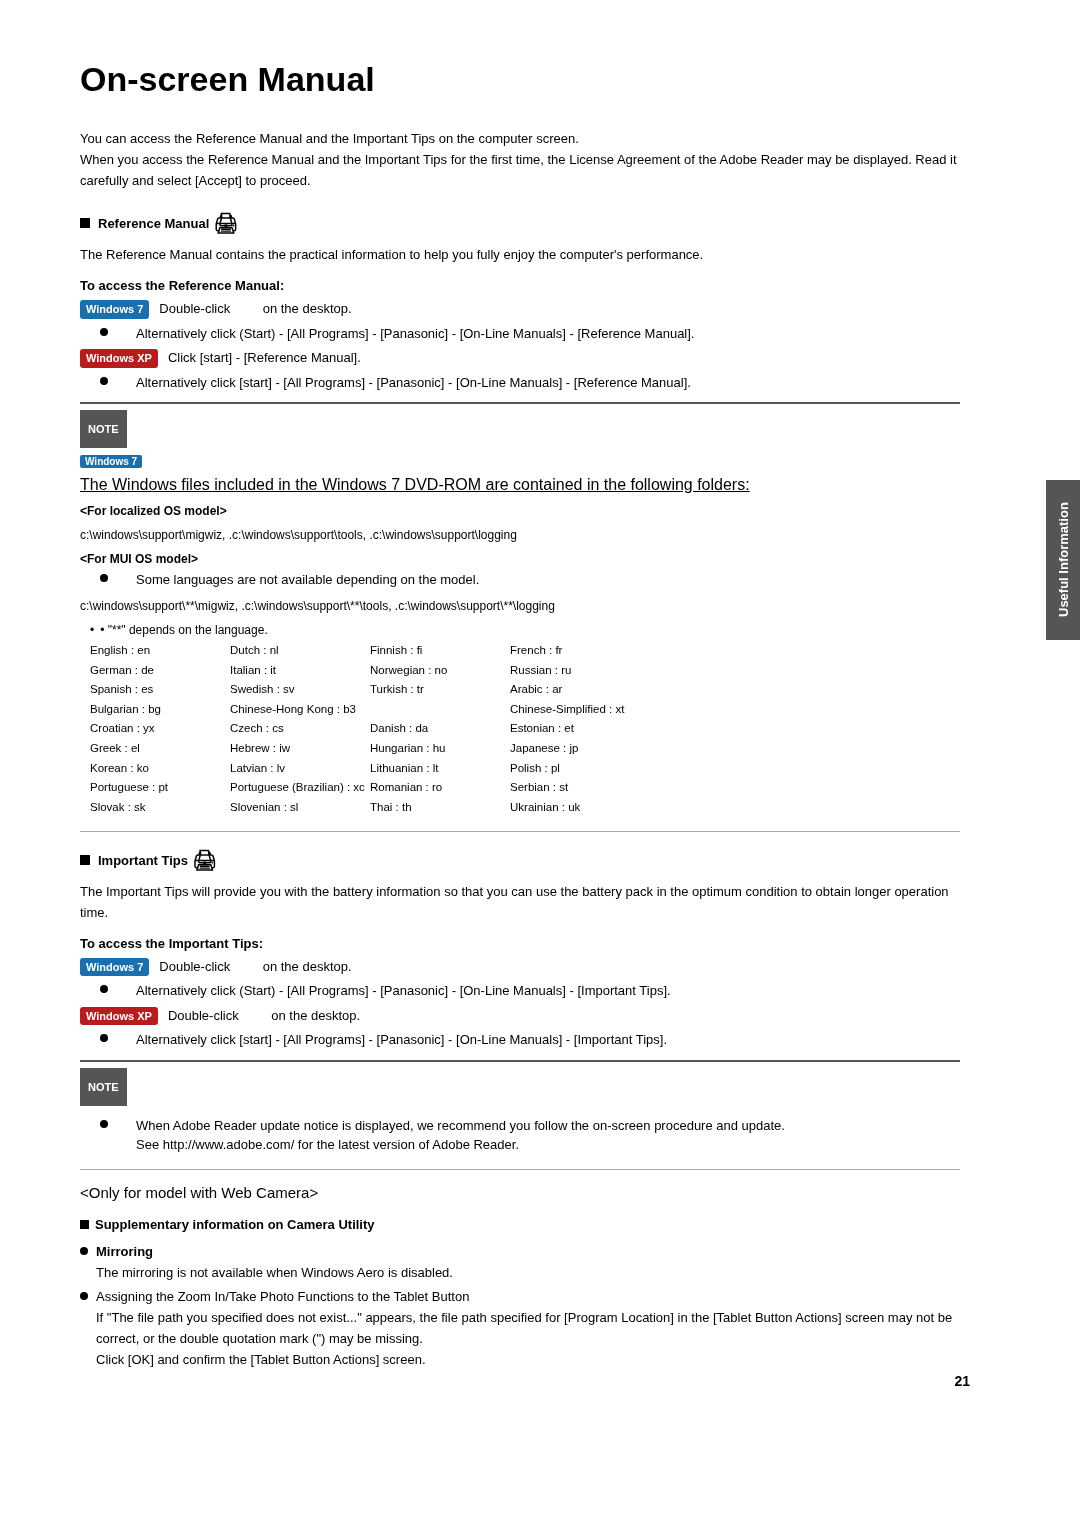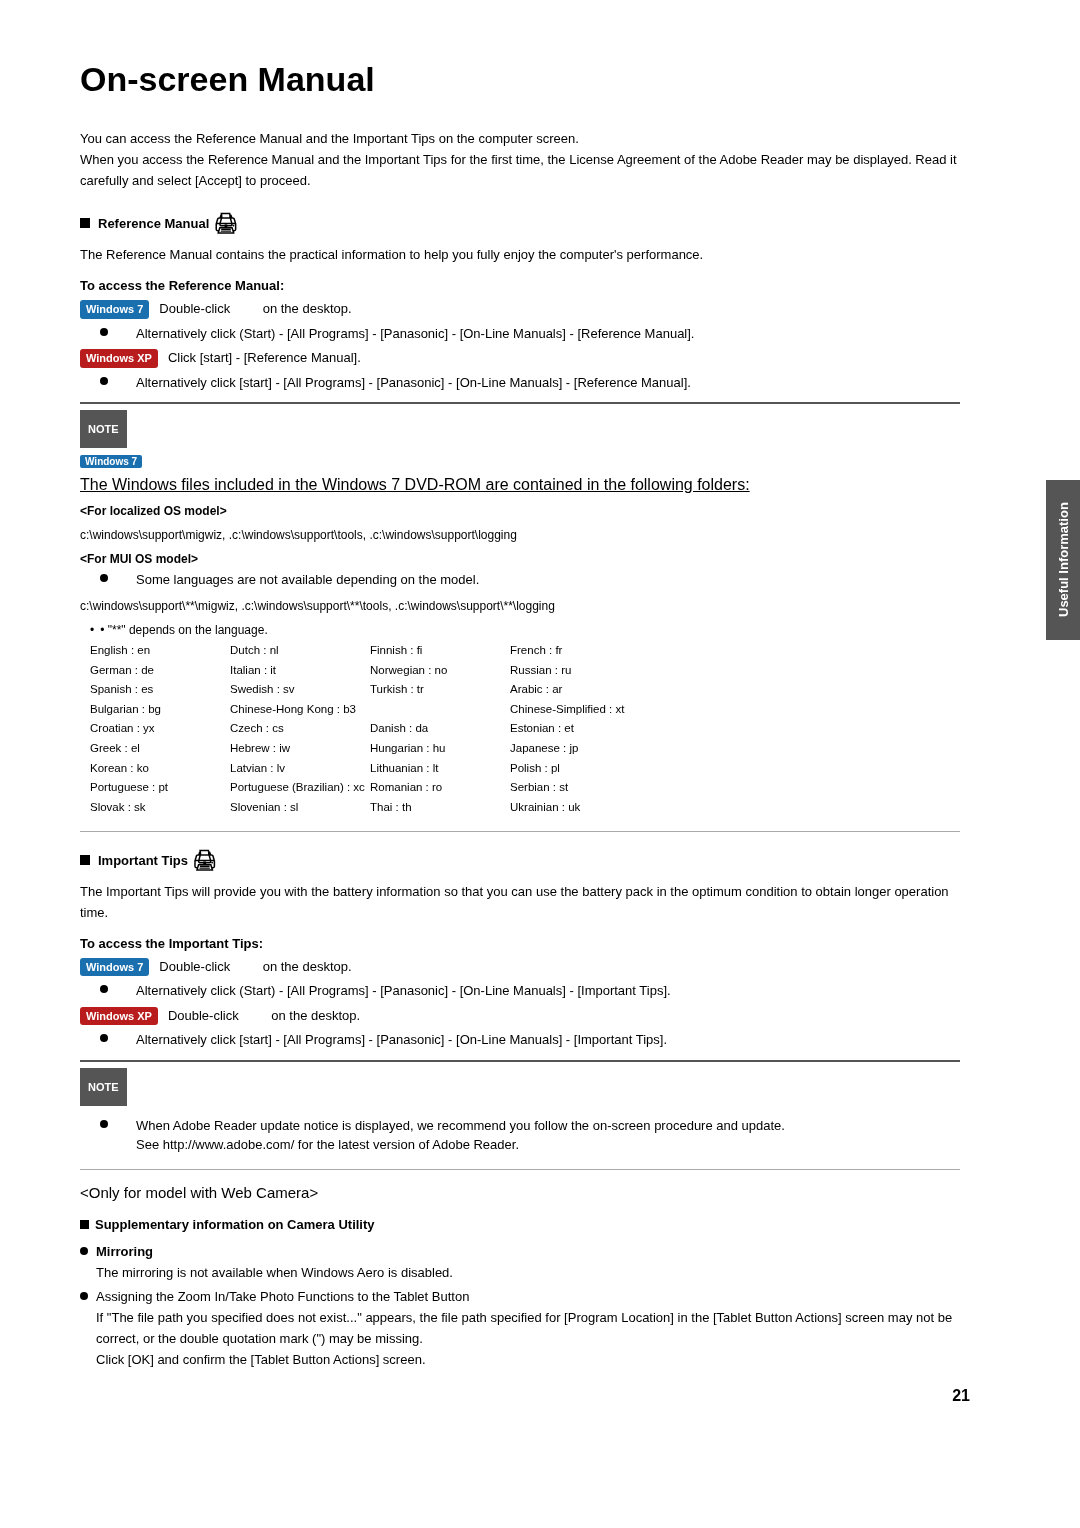--- a/index.html
+++ b/index.html
@@ -175,23 +175,23 @@
       writing-mode: vertical-rl;
       transform: rotate(180deg);
       padding: 16px 8px;
       display: flex;
       align-items: center;
       justify-content: center;
       height: 160px;
     }
     .page-number {
       position: absolute;
-      bottom: 30px;
+      bottom: 46px;
       right: 110px;
-      font-size: 16px;
+      font-size: 14px;
       font-weight: bold;
     }
     .small-square-bullet {
       display: inline-block;
       width: 9px;
       height: 9px;
       background: #000;
       margin-right: 6px;
       vertical-align: middle;
     }

